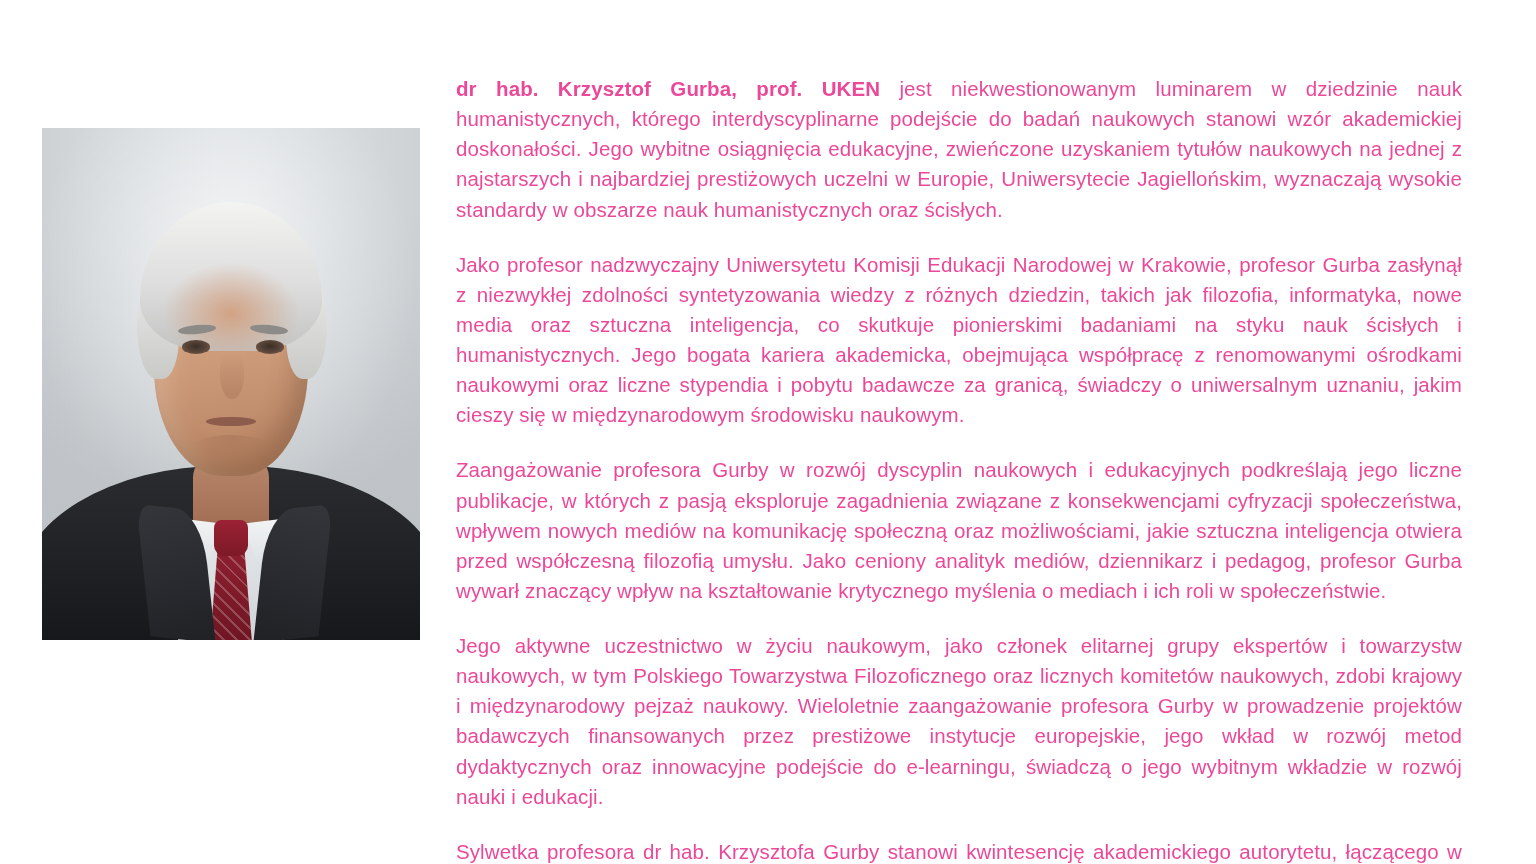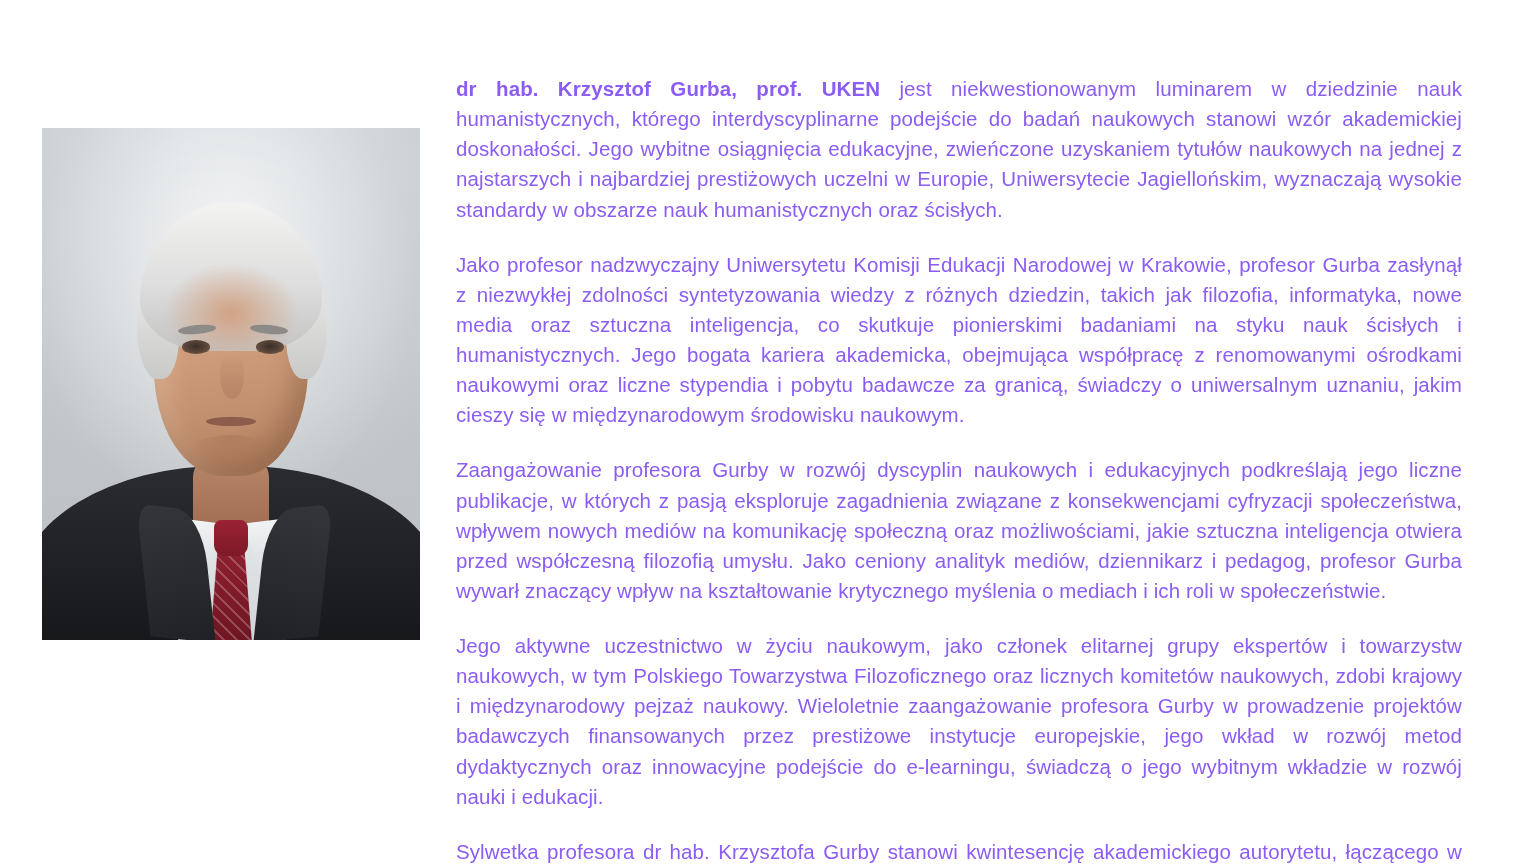--- a/index.html
+++ b/index.html
@@ -253,21 +253,21 @@
     left: 456px;
     top: 74px;
     width: 1006px;
   }
   .article p {
     margin: 0 0 25px 0;
     font-size: 20.5px;
     line-height: 1.47;
     text-align: justify;
     text-justify: inter-word;
-    color: #8b5cf6;
+    color: #ec4899;
     letter-spacing: 0.1px;
   }
   .article p:last-child {
     margin-bottom: 0;
   }
   .lead-name {
     font-weight: bold;
   }
 </style>
 </head>

